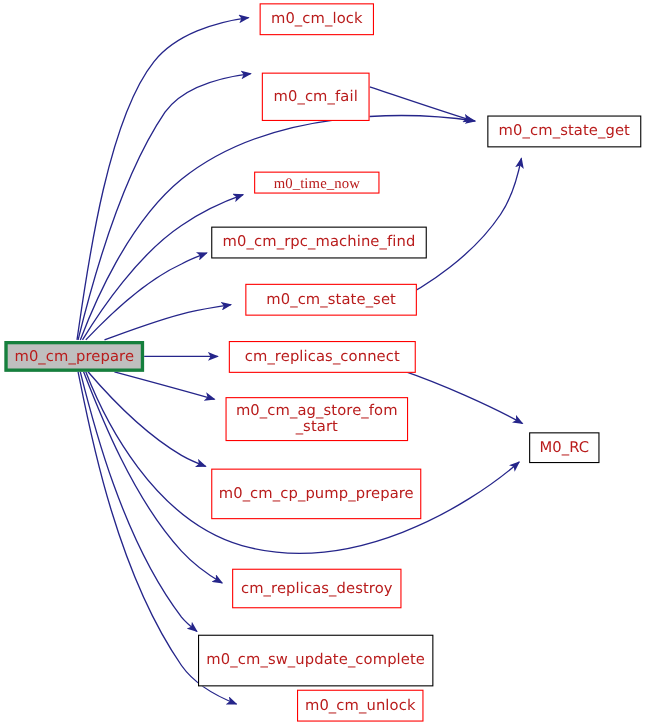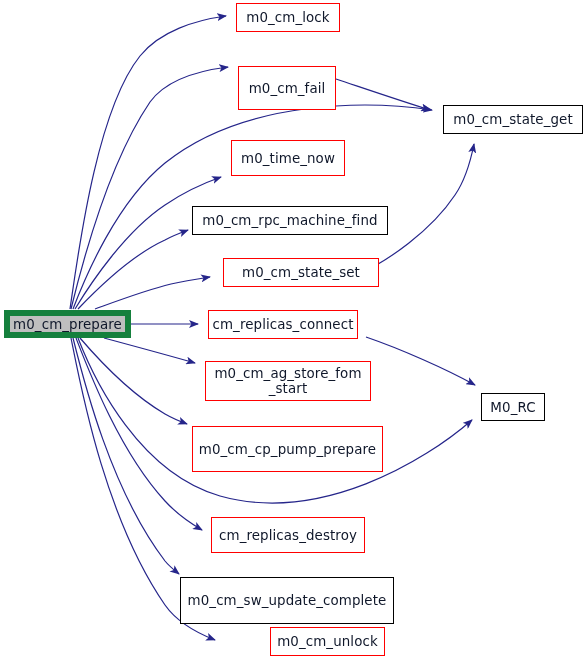--- a/index.html
+++ b/index.html
@@ -28,30 +28,30 @@
     position: absolute;
     box-sizing: border-box;
     display: flex;
     align-items: center;
     justify-content: center;
     text-align: center;
     background: #ffffff;
     border: 1px solid #000000;
     font-size: 13.4px;
     line-height: 1.12;
-    color: #0f172a;
+    color: #b91c1c;
     white-space: pre;
     letter-spacing: 0.1px;
   }
   .gnode.red {
     border: 1px solid #ff0000;
   }
   .gnode.current {
     background: #bfbfbf;
-    border: 6px solid #15803d;
+    border: 3px solid #15803d;
   }
   .gnode .lbl {
     display: block;
     width: 100%;
   }
 </style>
 </head>
 <body>
 
 <div id="graph-root">
@@ -78,24 +78,24 @@
         <path d="M357,275 C388,261 431,231 455,195 C466,179 471,159 474,144" fill="none" stroke="#25258a" stroke-width="1.2" marker-end="url(#arrowhead)"></path>
         <path d="M366,337 C401,349 446,369 475,385" fill="none" stroke="#25258a" stroke-width="1.2" marker-end="url(#arrowhead)"></path>
         <path d="M78,338 C95,382 140,473 220,496 C320,524 425,461 472,420" fill="none" stroke="#25258a" stroke-width="1.2" marker-end="url(#arrowhead)"></path>
       </g>
   </svg>
   <div id="nodes-group">
       <div class="gnode current" style="left: 4px; top: 310px; width: 127px; height: 28px;"><span class="lbl">m0_cm_prepare</span></div>
       <div class="gnode red" style="left: 236px; top: 3px; width: 104px; height: 29px;"><span class="lbl">m0_cm_lock</span></div>
       <div class="gnode red" style="left: 238px; top: 54px; width: 98px; height: 44px; margin-top: 12px;"><span class="lbl">m0_cm_fail</span></div>
       <div class="gnode" style="left: 443px; top: 105px; width: 140px; height: 29px;"><span class="lbl">m0_cm_state_get</span></div>
-      <div class="gnode red" style="left: 231px; top: 140px; width: 114px; height: 36px;"><span class="lbl">m0_time_now</span></div>
+      <div class="gnode red" style="left: 231px; top: 156px; width: 114px; height: 20px; font-family: Liberation Serif, serif;"><span class="lbl">m0_time_now</span></div>
       <div class="gnode" style="left: 192px; top: 206px; width: 196px; height: 29px;"><span class="lbl">m0_cm_rpc_machine_find</span></div>
       <div class="gnode red" style="left: 208px; top: 258px; width: 156px; height: 29px; margin-left: 15px;"><span class="lbl">m0_cm_state_set</span></div>
-      <div class="gnode red" style="left: 208px; top: 310px; width: 150px; height: 29px; justify-content: center;"><span class="lbl">cm_replicas_connect</span></div>
+      <div class="gnode red" style="left: 208px; top: 310px; width: 170px; height: 29px; justify-content: center;"><span class="lbl">cm_replicas_connect</span></div>
       <div class="gnode red" style="left: 205px; top: 361px; width: 166px; height: 40px;"><span class="lbl">m0_cm_ag_store_fom
 _start</span></div>
       <div class="gnode red" style="left: 192px; top: 426px; width: 191px; height: 46px;"><span class="lbl">m0_cm_cp_pump_prepare</span></div>
       <div class="gnode" style="left: 481px; top: 393px; width: 64px; height: 28px;"><span class="lbl">M0_RC</span></div>
       <div class="gnode red" style="left: 211px; top: 517px; width: 154px; height: 36px;"><span class="lbl">cm_replicas_destroy</span></div>
       <div class="gnode" style="left: 180px; top: 577px; width: 214px; height: 47px;"><span class="lbl">m0_cm_sw_update_complete</span></div>
       <div class="gnode red" style="left: 226px; top: 627px; width: 115px; height: 29px; margin-left: 44px;"><span class="lbl">m0_cm_unlock</span></div>
     </div>
 </div>
 

